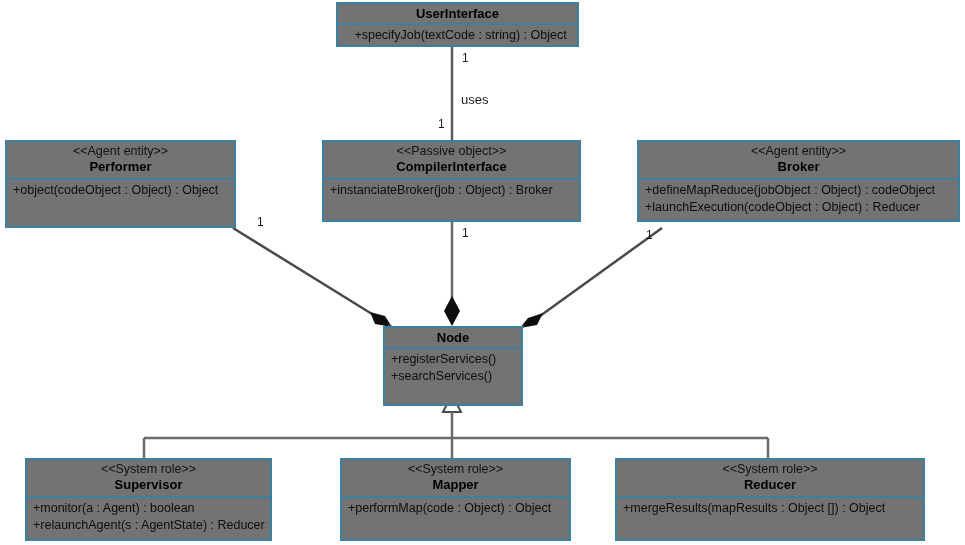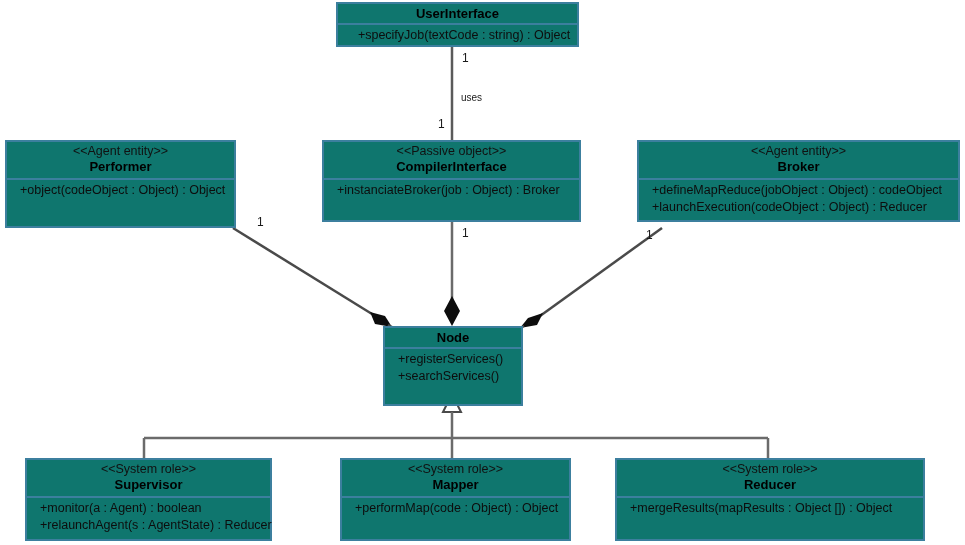--- a/index.html
+++ b/index.html
@@ -18,21 +18,21 @@
   svg.edges {
     position: absolute;
     left: 0;
     top: 0;
     width: 965px;
     height: 545px;
   }
   .uml-class {
     position: absolute;
     box-sizing: border-box;
-    background: #0f766e;
+    background: #737373;
     border: 2px solid #3c7f9e;
     z-index: 5;
   }
   .uml-head {
     box-sizing: border-box;
     padding: 2px 4px 3px 4px;
     text-align: center;
     border-bottom: 2px solid #3c7f9e;
   }
   .stereotype {
@@ -43,37 +43,37 @@
   }
   .cls-name {
     font-size: 13px;
     font-weight: bold;
     color: #000000;
     line-height: 16px;
     white-space: nowrap;
   }
   .uml-ops {
     box-sizing: border-box;
-    padding: 2px 0 2px 13px;
+    padding: 2px 0 2px 6px;
   }
   .op {
     font-size: 12.5px;
     color: #0d0d0d;
     line-height: 17px;
     white-space: nowrap;
     text-align: left;
   }
   .edge-label {
     position: absolute;
     font-size: 12px;
     color: #1a1a1a;
     z-index: 6;
     white-space: nowrap;
   }
-  .lbl-uses { font-size: 10px; }
+  .lbl-uses { font-size: 13px; }
 </style>
 </head>
 <body>
 
 <div id="canvas">
 
   <svg class="edges" viewBox="0 0 965 545">
 
     <line x1="452" y1="47" x2="452" y2="140" stroke="#5a5a5a" stroke-width="2.5"></line>
 

